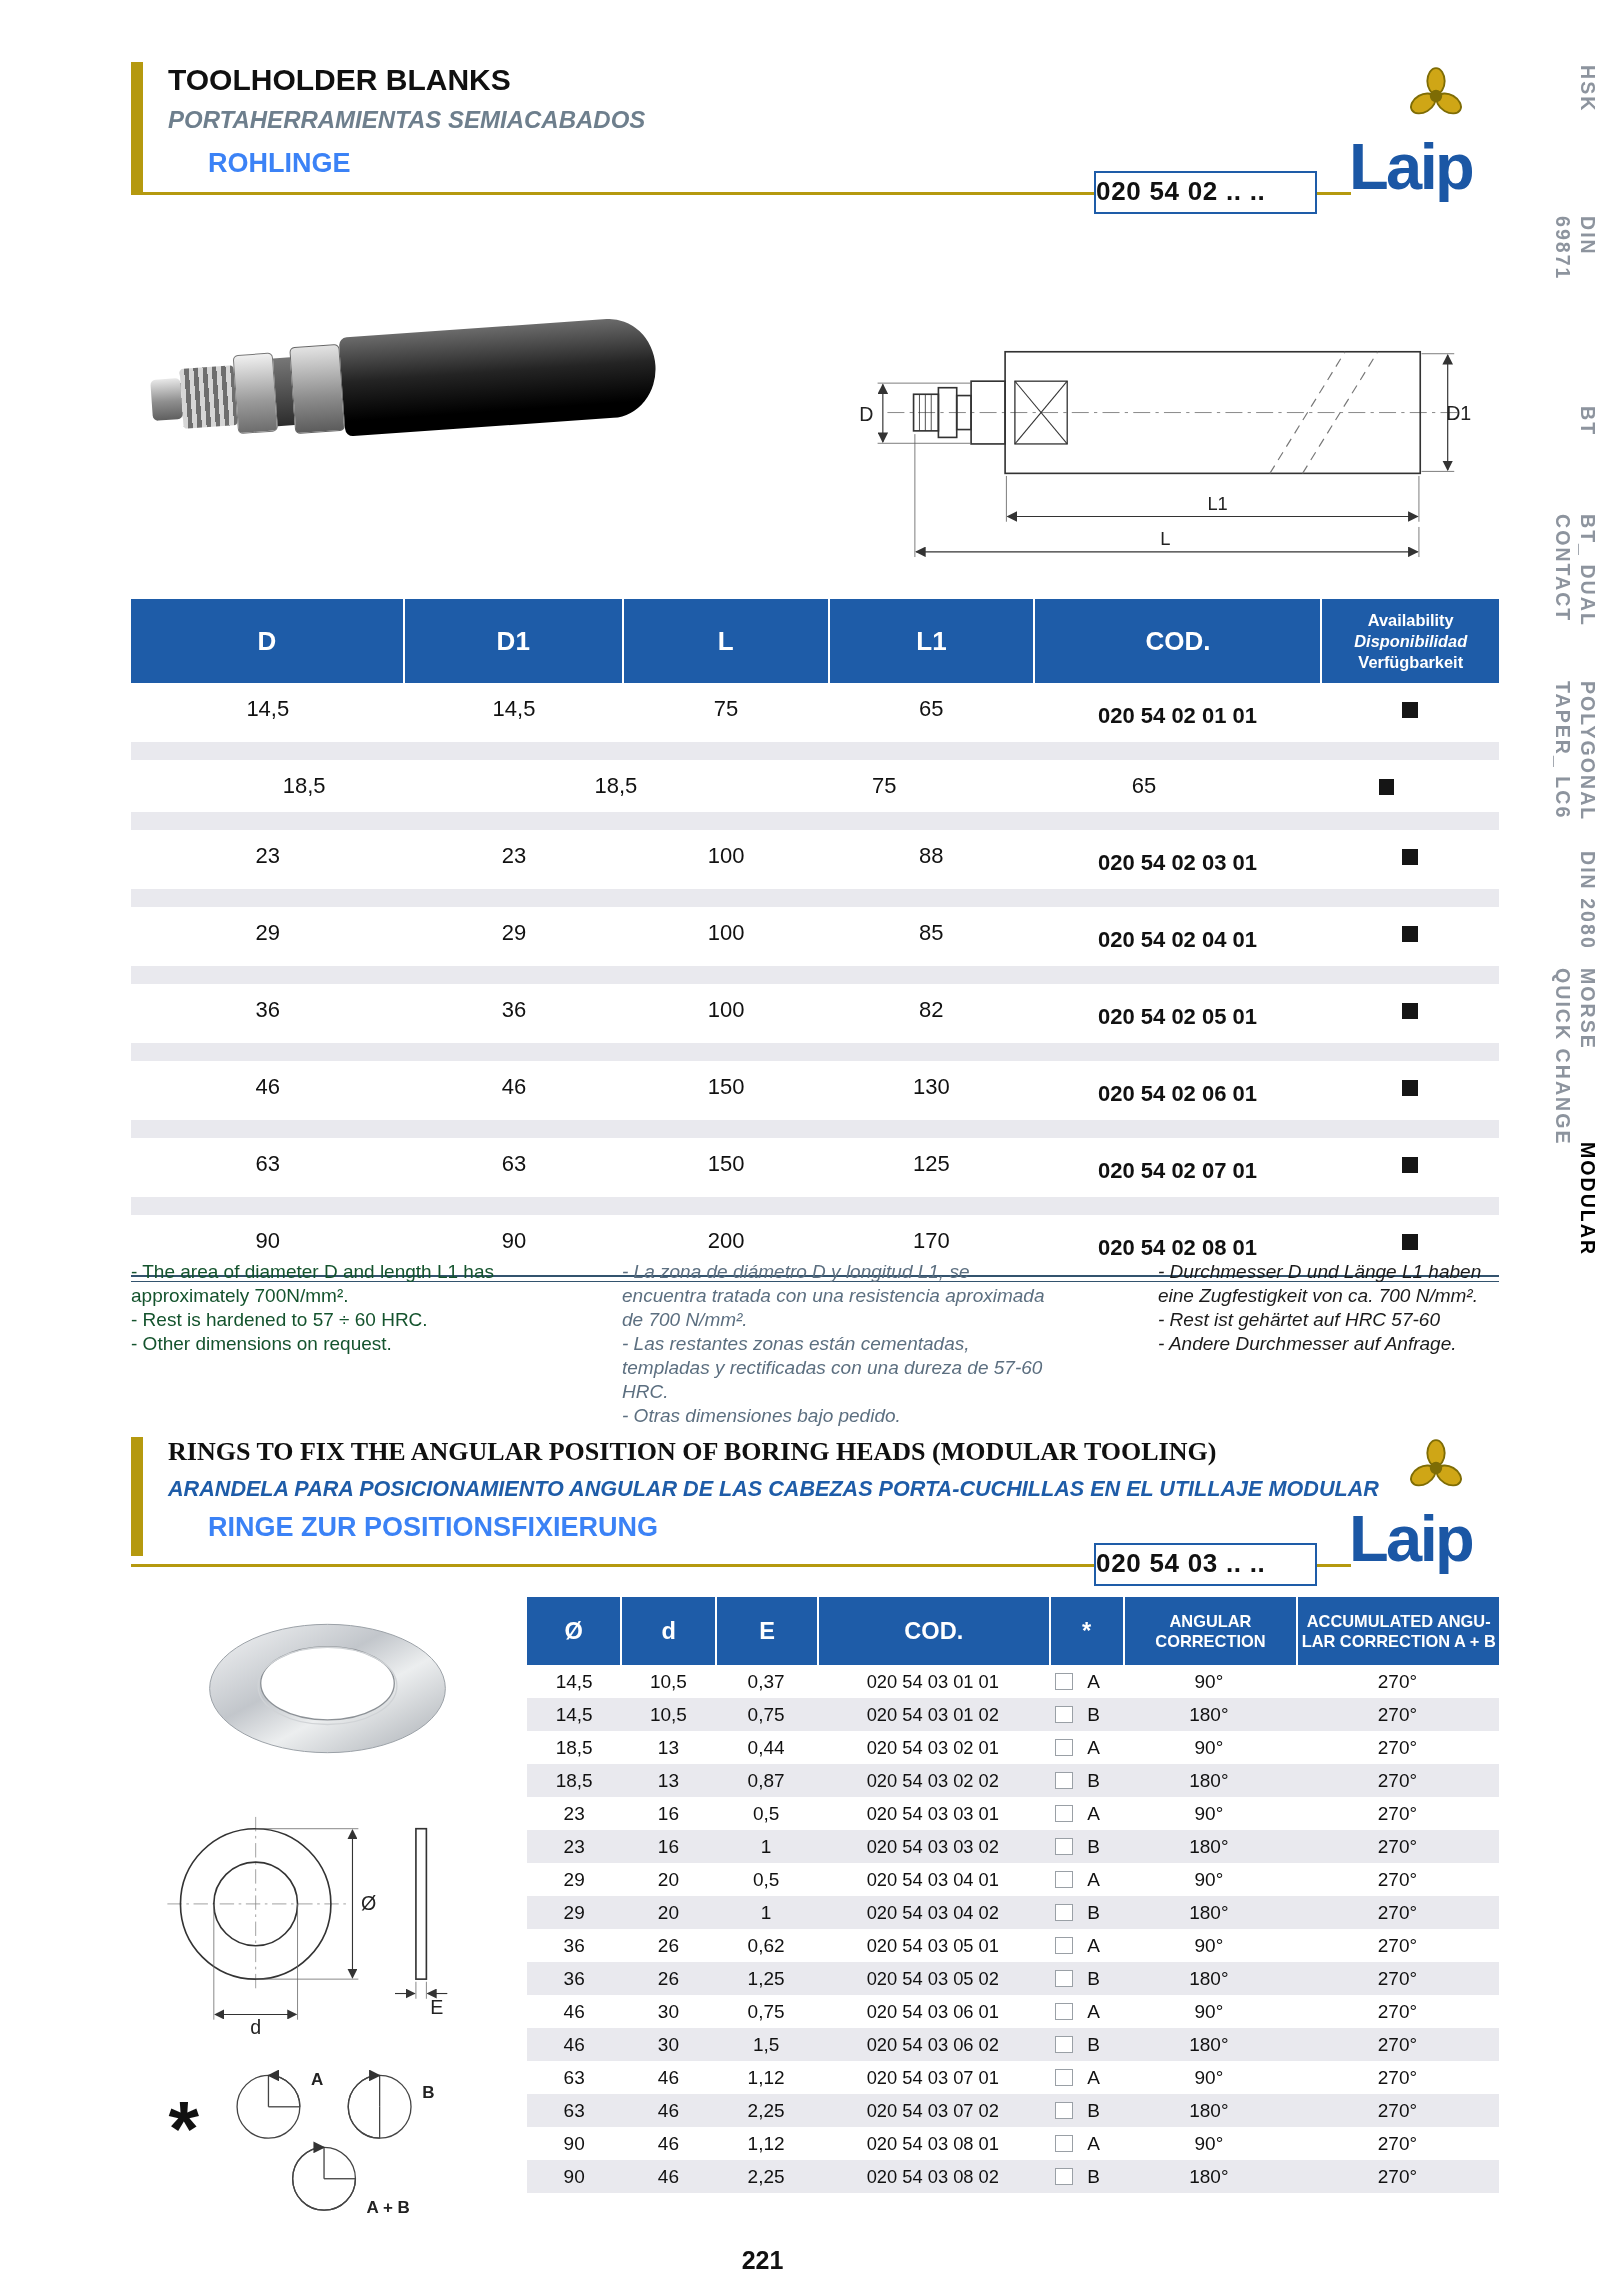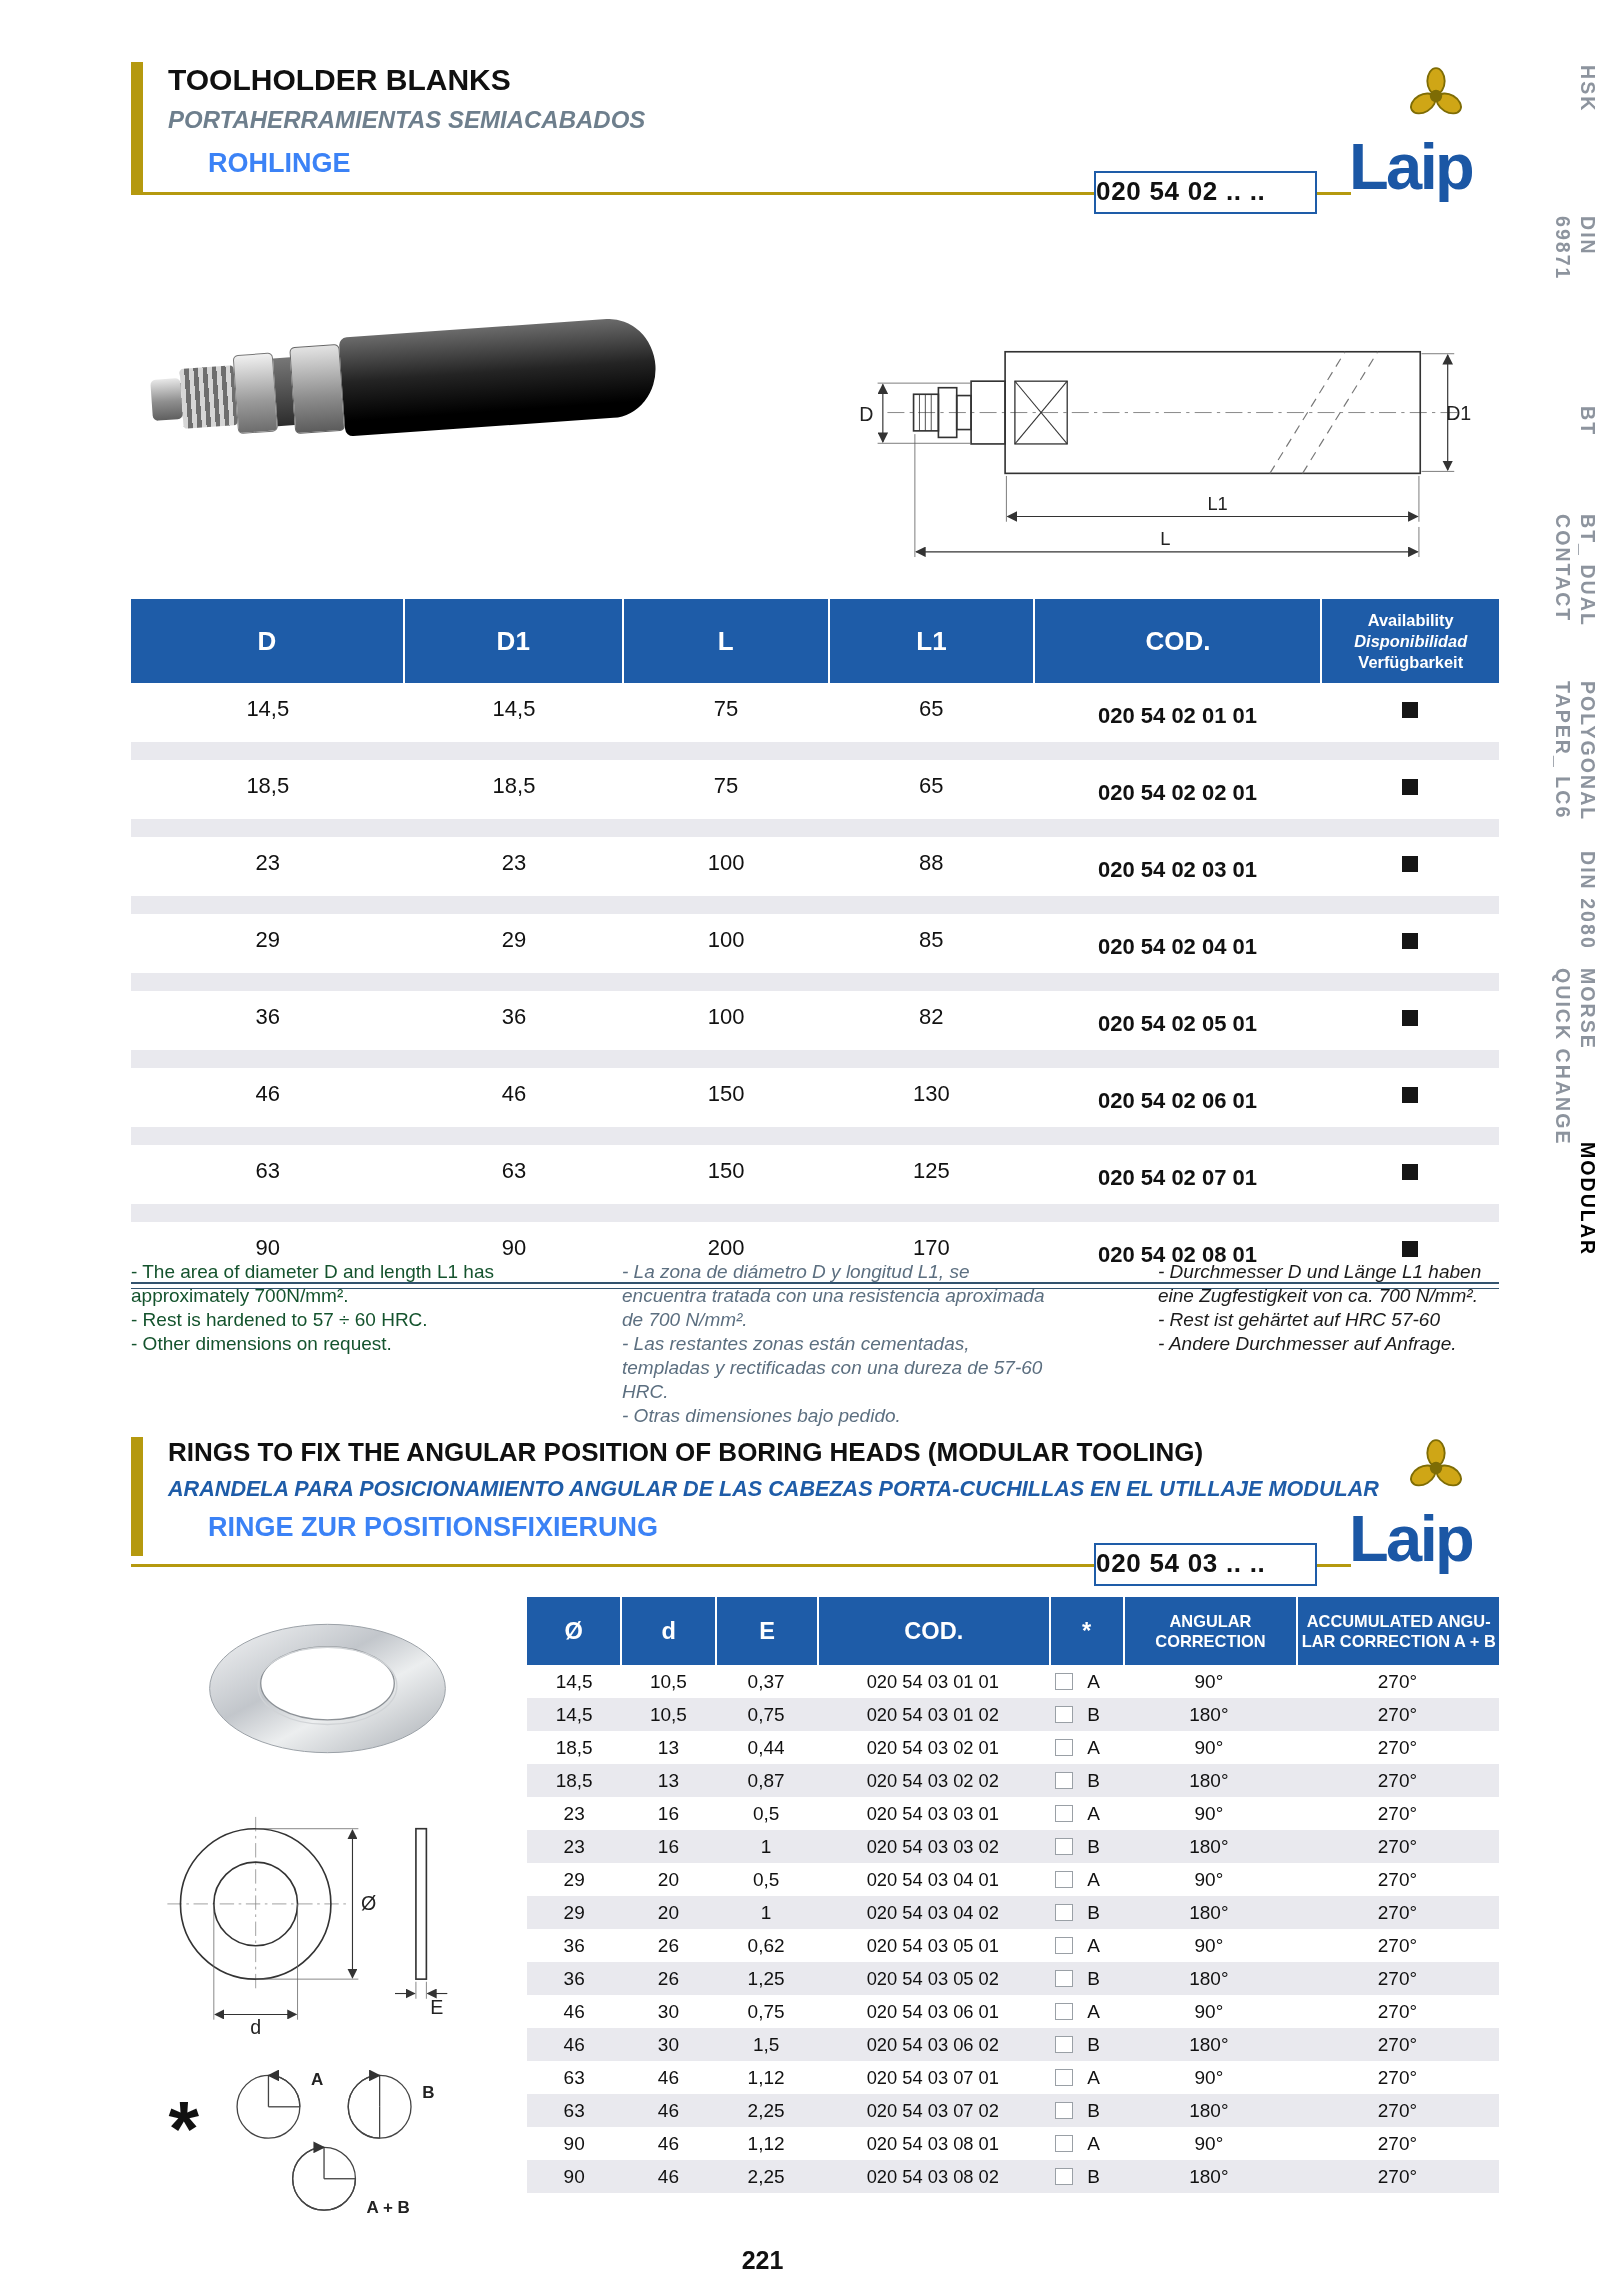--- a/index.html
+++ b/index.html
@@ -11,21 +11,21 @@
   
   .goldbar{position:absolute;width:11.8px;background:#b5990f;}
   #s1-goldbar{left:131px;top:62px;height:130px;}
   #s2-goldbar{left:131px;top:1437px;height:119px;}
   .title-en{position:absolute;left:168px;font-weight:bold;color:#101010;white-space:nowrap;}
   .title-es{position:absolute;left:168px;font-weight:bold;font-style:italic;white-space:nowrap;}
   .title-de{position:absolute;left:168px;font-weight:bold;color:#3b82f6;white-space:nowrap;margin-left:40px;}
   #s1-title-en{top:63px;font-size:30px;}
   #s1-title-es{top:106px;font-size:24px;color:#6e7f8d;}
   #s1-title-de{top:148px;font-size:27px;}
-  #s2-title-en{top:1437px;font-size:26px;}
+  #s2-title-en{top:1437px;font-size:26px;font-family:Liberation Serif, serif;}
   #s2-title-es{top:1476px;font-size:21.6px;color:#1e5ca8;}
   #s2-title-de{top:1512px;font-size:27px;}
   .gold-rule{position:absolute;height:3.3px;background:#b5990f;}
   #s1-rule{left:131px;top:192px;width:1220px;}
   #s2-rule{left:131px;top:1564px;width:1220px;}
   .code-box{position:absolute;width:219px;height:39px;background:#fff;border:2.6px solid #1e5ca8;
             font-size:26px;font-weight:bold;text-align:left;line-height:37px;z-index:3;letter-spacing:0.7px;}
   #s1-code{left:1094px;top:171px;}
   #s2-code{left:1094px;top:1543px;}
 
@@ -252,21 +252,20 @@
           <div class="c f15">65</div>
           <div class="c f21 cod">020 54 02 01 01</div>
           <div class="c f13"><span class="sq"></span></div>
         </div>
 
         <div class="t1-row">
           <div class="c f20">18,5</div>
           <div class="c f16">18,5</div>
           <div class="c f15">75</div>
           <div class="c f15">65</div>
-          <div class="c f21 cod">020 54 02 02 01</div>
           <div class="c f13"><span class="sq"></span></div>
         </div>
 
         <div class="t1-row">
           <div class="c f20">23</div>
           <div class="c f16">23</div>
           <div class="c f15">100</div>
           <div class="c f15">88</div>
           <div class="c f21 cod">020 54 02 03 01</div>
           <div class="c f13"><span class="sq"></span></div>

